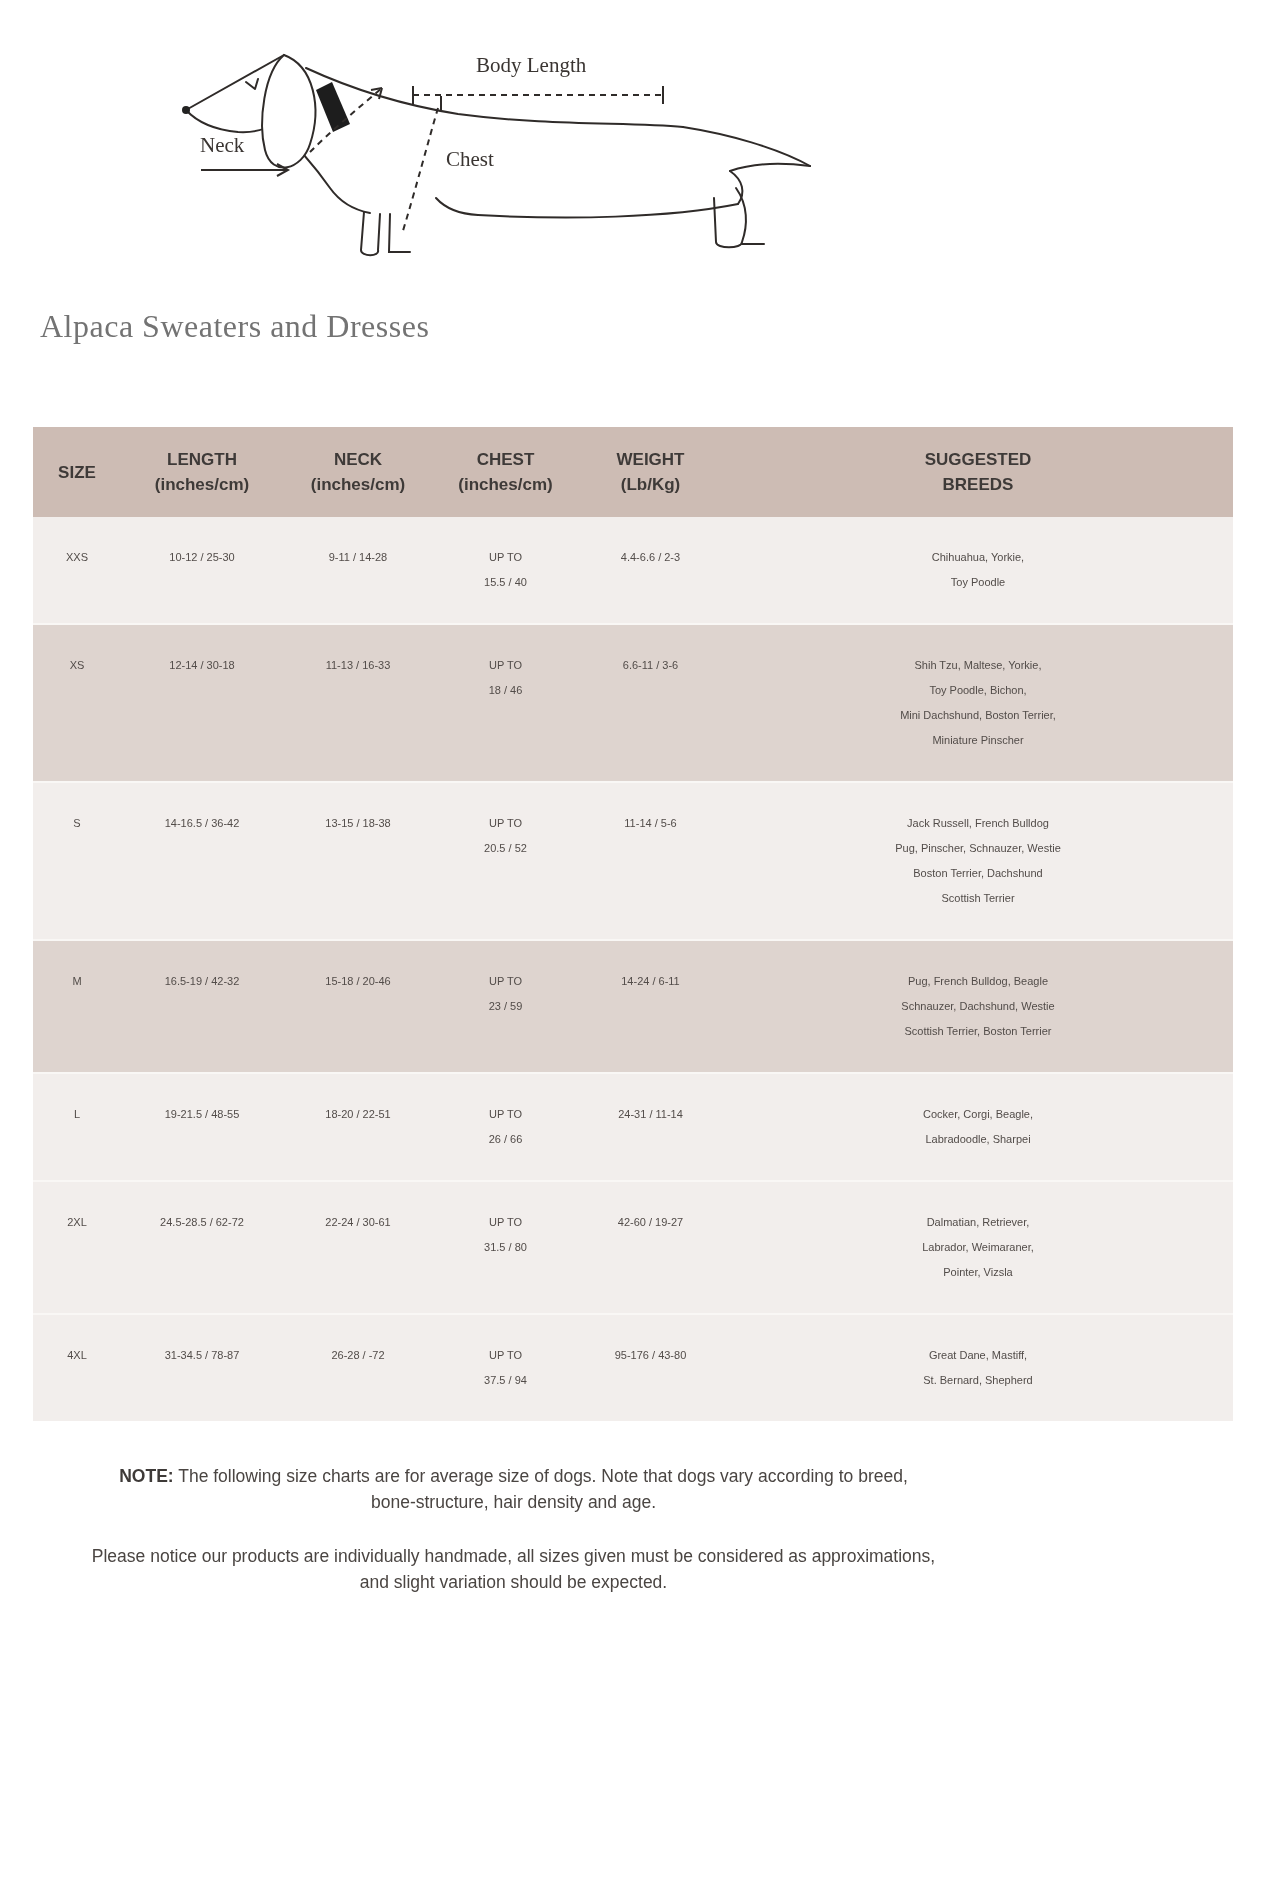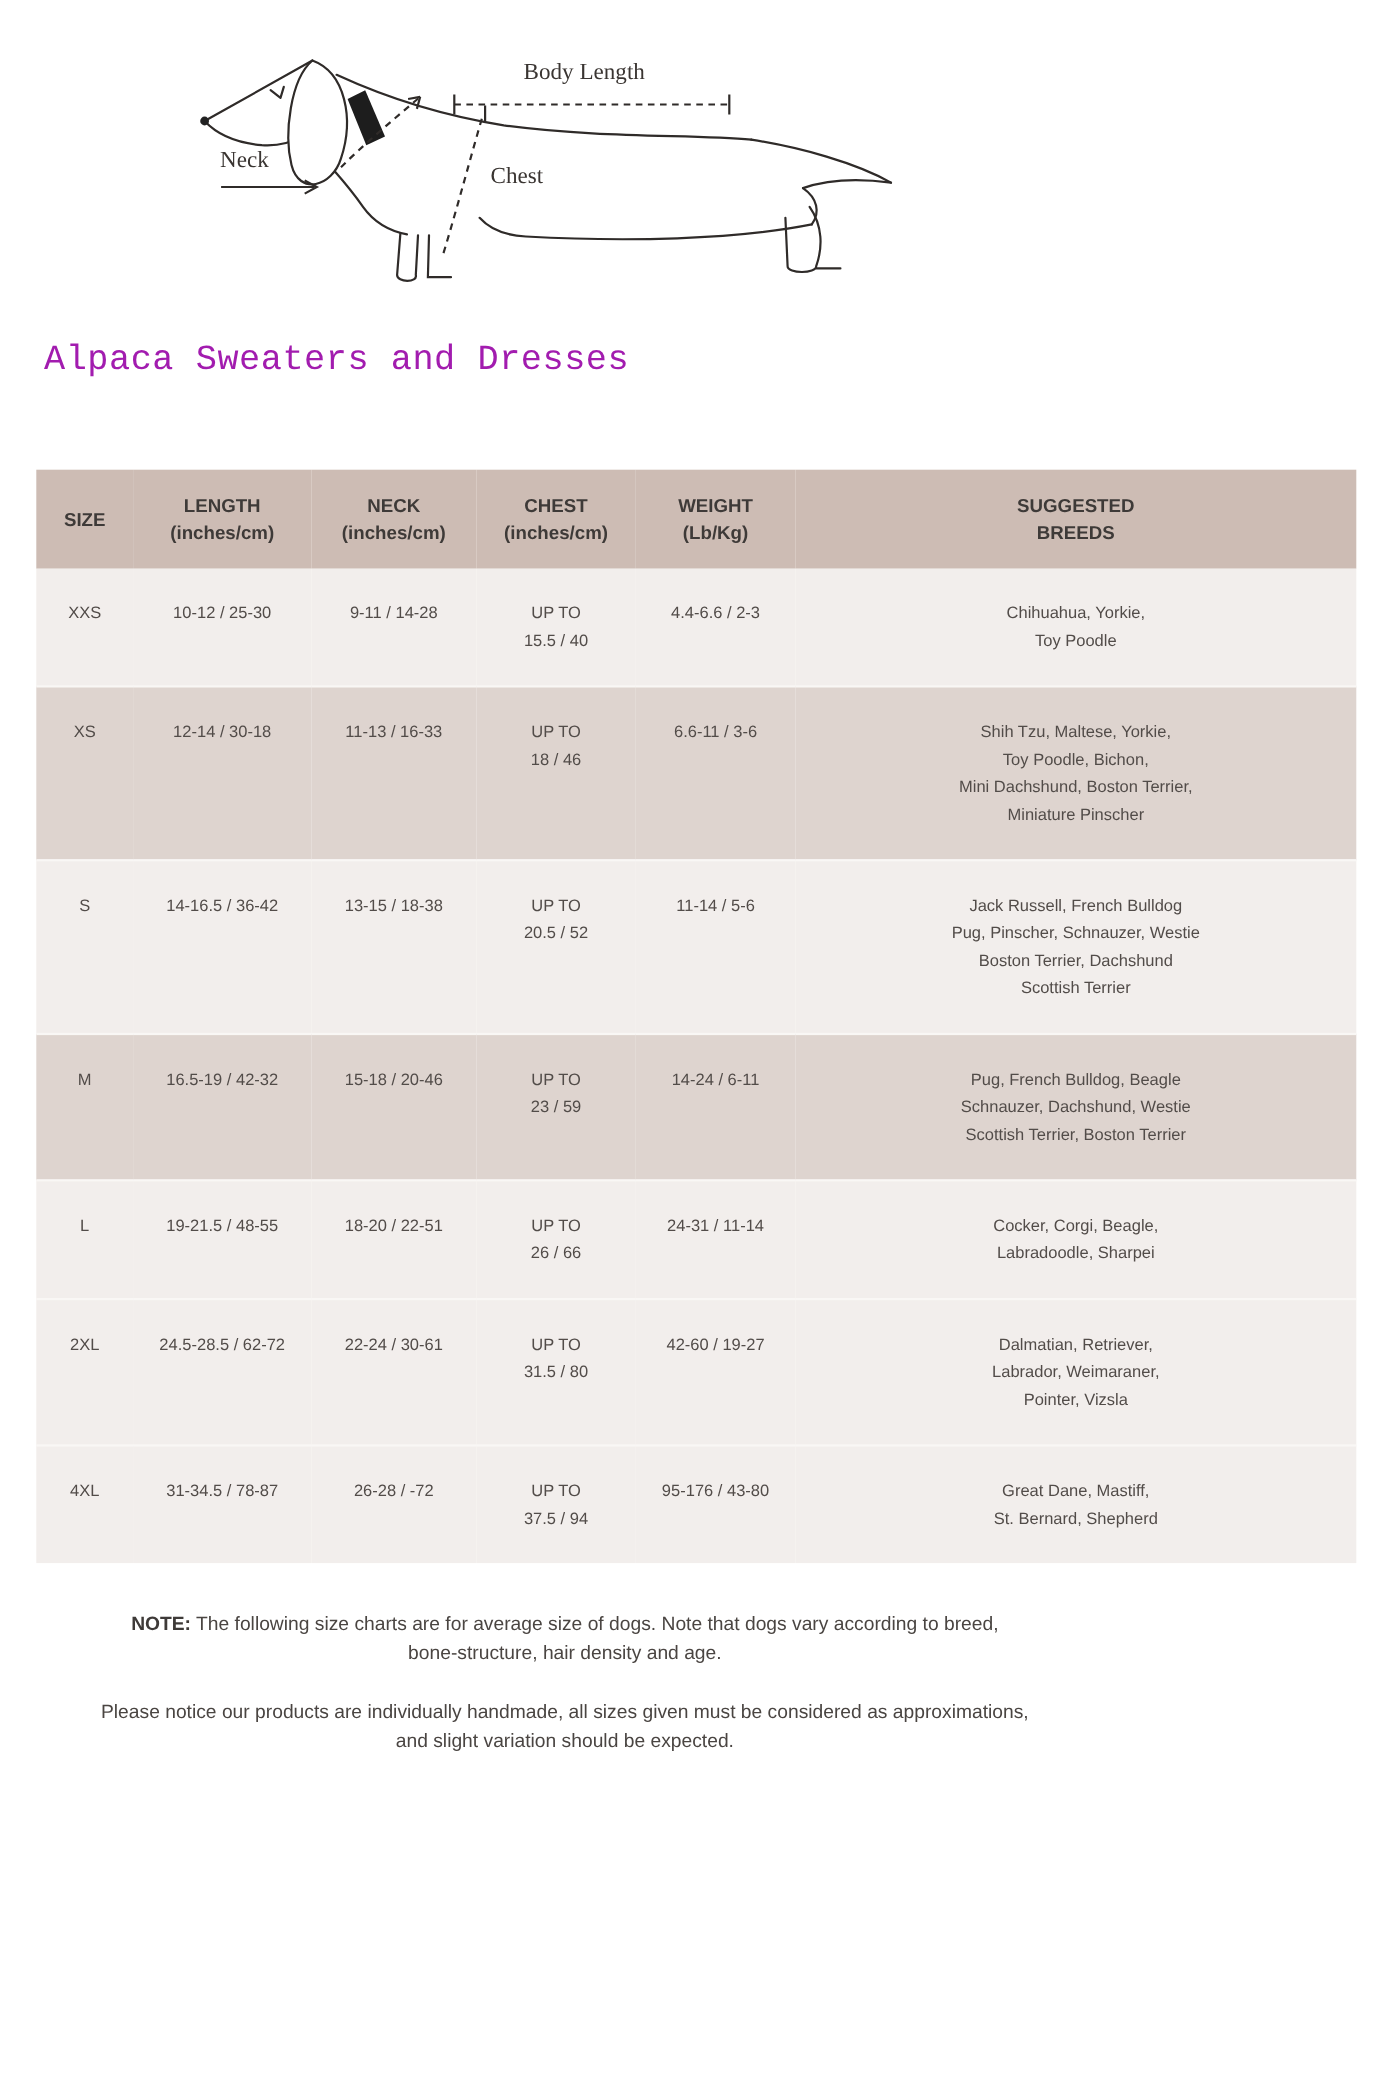--- a/index.html
+++ b/index.html
@@ -10,36 +10,36 @@
   }
   .page{width:1022px;height:1888px;position:relative;}
 
   
   .diagram{position:relative;height:262px;}
   .diagram svg{position:absolute;left:158px;top:30px;}
   .diag-label{font-family:"Liberation Serif",serif;fill:#3a3532;font-size:21px;}
 
   
   .title{
-    font-family:Liberation Mono, monospace;font-size:32px;font-weight:400;
-    color:#a21caf;margin:46px 0 0 40px;letter-spacing:.5px;
+    font-family:Liberation Serif, serif;font-size:32px;font-weight:400;
+    color:#737373;margin:46px 0 0 40px;letter-spacing:.5px;
   }
 
   
   table.size-chart{
     border-collapse:collapse;table-layout:fixed;
     width:1200px;margin:82px 33px 0 33px;
   }
   .size-chart th{
     background:#cdbcb4;color:#3e3a38;font-weight:700;font-size:17px;
     line-height:25px;padding:20px 6px;text-align:center;
     white-space:pre-line;vertical-align:middle;
   }
   .size-chart td{
-    font-size:15px;line-height:25px;color:#524c49;
+    font-size:11px;line-height:25px;color:#524c49;
     padding:28px 8px;text-align:center;vertical-align:top;
     white-space:pre-line;
   }
   .size-chart tbody tr.light{background:#f2eeec;}
   .size-chart tbody tr.dark{background:#ded4cf;}
   .size-chart tbody tr + tr td{border-top:2px solid #f9f7f5;}
 
   
   .notes{margin:42px 70px 0 75px;font-size:17.5px;line-height:26px;color:#4a4542;text-align:center;}
   .notes p{margin:0 0 28px 0;white-space:pre-line;max-width:1140px;}

